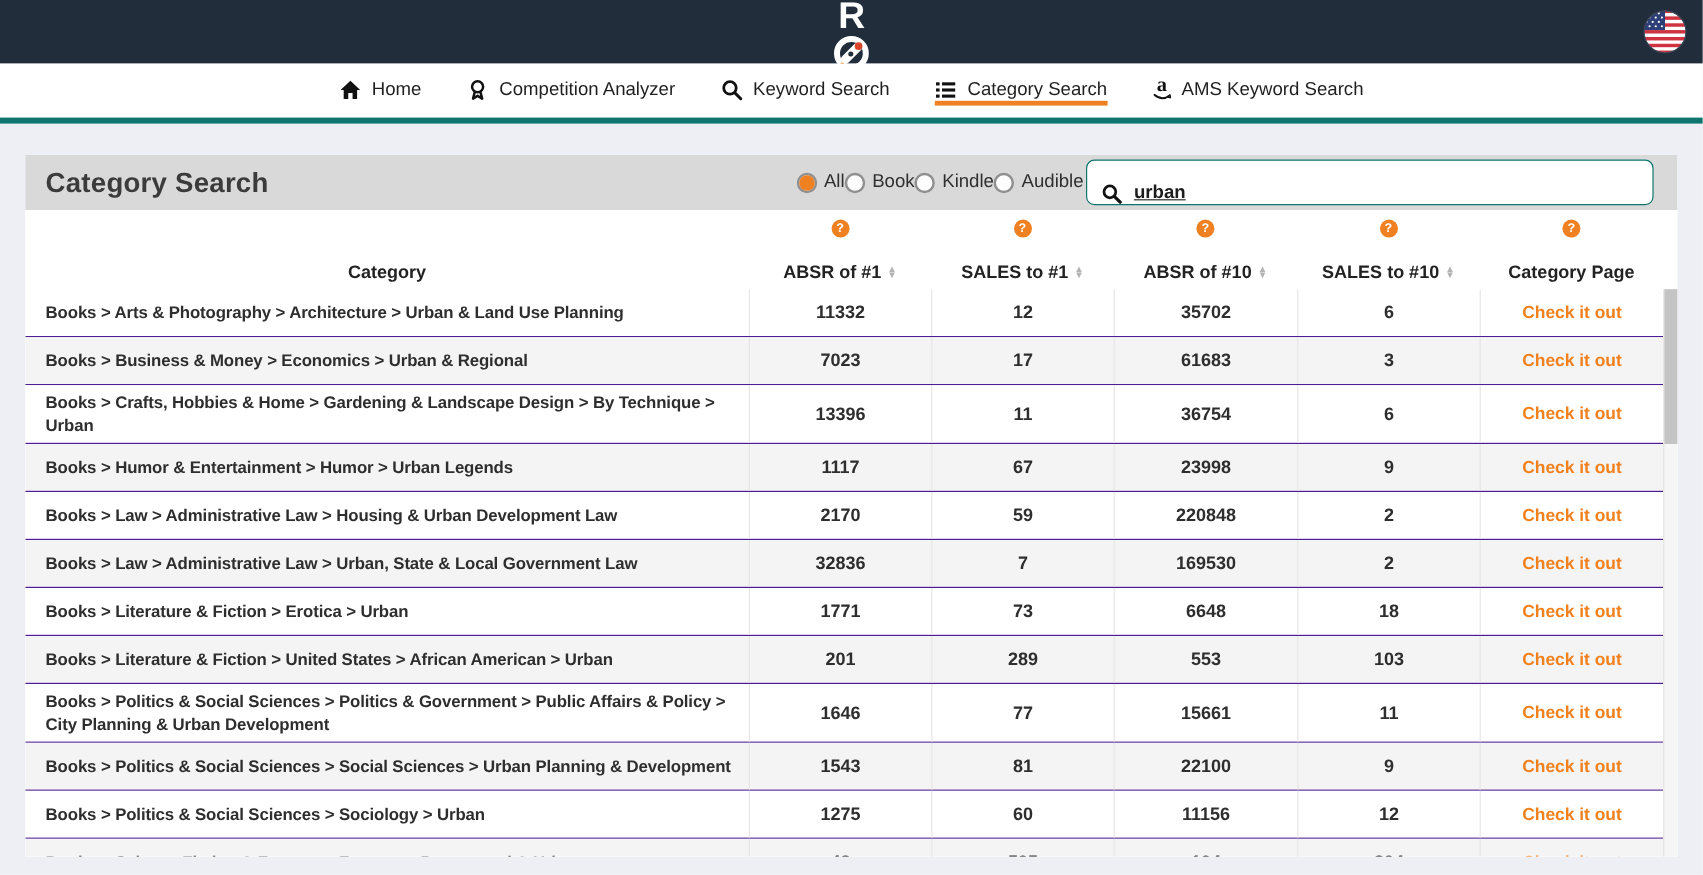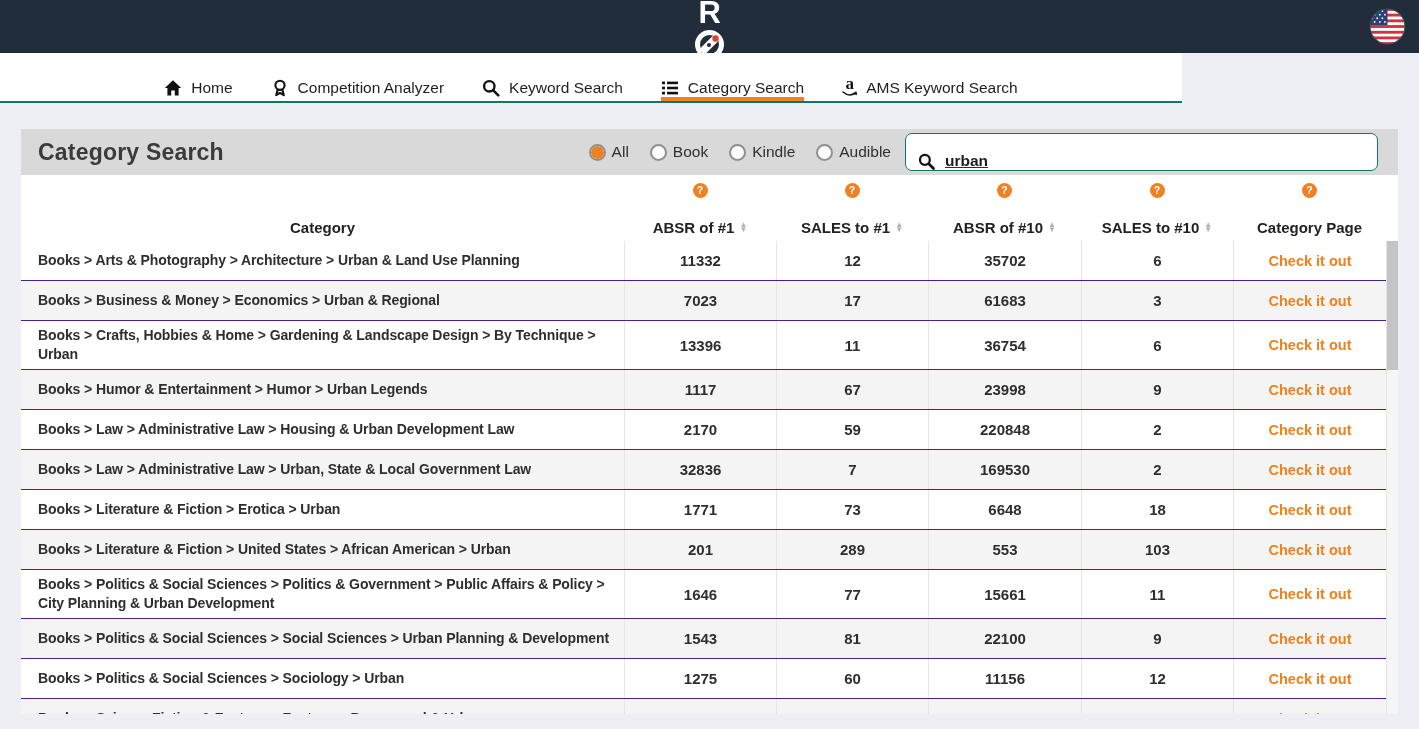--- a/index.html
+++ b/index.html
@@ -23,23 +23,23 @@
     position:relative; display:inline-block; width:29px; height:29px;
     border:5px solid #fff; border-radius:50%; margin:0 1px; top:2px;
   }
   .logo-o svg { position:absolute; left:-8px; top:-7px; }
   .flag {
     position:absolute; right:13px; top:8px; width:37px; height:37px; cursor:pointer;
   }
 
   
   .navbar {
-    position:absolute; top:53px; left:0; width:1182px; height:50px;
-    background:#ffffff; border-bottom:2px solid #0f766e;
-    display:flex; align-items:flex-end; justify-content:center; gap:38px;
+    position:absolute; top:53px; left:0; width:1419px; height:50px;
+    background:#ffffff; border-bottom:5px solid #0f766e;
+    display:flex; align-items:center; justify-content:center; gap:38px;
   }
   .nav-item {
     display:flex; align-items:center; gap:9px; cursor:pointer;
     font-size:15.5px; color:#1f1f1f; border-bottom:4px solid transparent;
     padding-top:2px;
   }
   .nav-item.active { border-bottom-color:#ef8122; }
   .nav-item svg { display:block; }
   .amz-wrap { display:inline-flex; flex-direction:column; align-items:center; line-height:0.75; }
   .amz-a { font-weight:800; font-size:17px; color:#111; font-family:"Liberation Serif","DejaVu Serif",serif; }
@@ -47,21 +47,21 @@
   
   .panel {
     position:absolute; top:129px; left:21px; width:1377px; height:585px;
     background:#ffffff; overflow:hidden;
   }
   .panel-header {
     height:46px; background:#d9d9d9; display:flex; align-items:center;
     padding:0 20px 0 17px;
   }
   .panel-title { font-size:23px; color:#3b3b3b; letter-spacing:0.2px; }
-  .filter-group { margin-left:auto; display:flex; align-items:center; gap:21px; margin-right:14px; }
+  .filter-group { margin-left:auto; display:flex; align-items:center; margin-right:2px; }
   .radio-opt { display:flex; align-items:center; gap:6px; cursor:pointer; font-size:15.5px; color:#2f2f2f; }
   .radio {
     width:17px; height:17px; border:2px solid #8f8f8f; border-radius:50%;
     background:#fdfdfd; display:inline-flex; align-items:center; justify-content:center;
   }
   .radio .dot { width:13px; height:13px; border-radius:50%; background:transparent; }
   .radio.checked .dot { background:#ef8122; }
   .search-box {
     width:473px; height:38px; background:#fff; border:1px solid #0f766e; border-radius:7px;
     display:flex; align-items:flex-end; padding:0 12px; gap:10px;text-decoration:underline;

